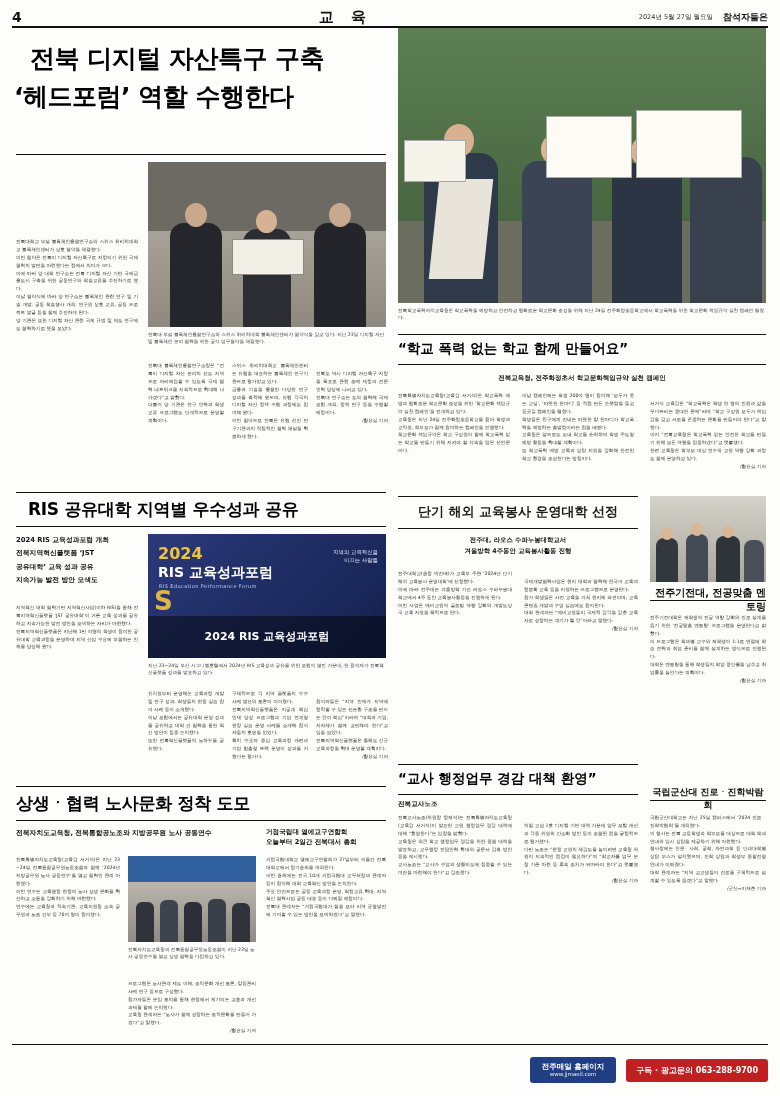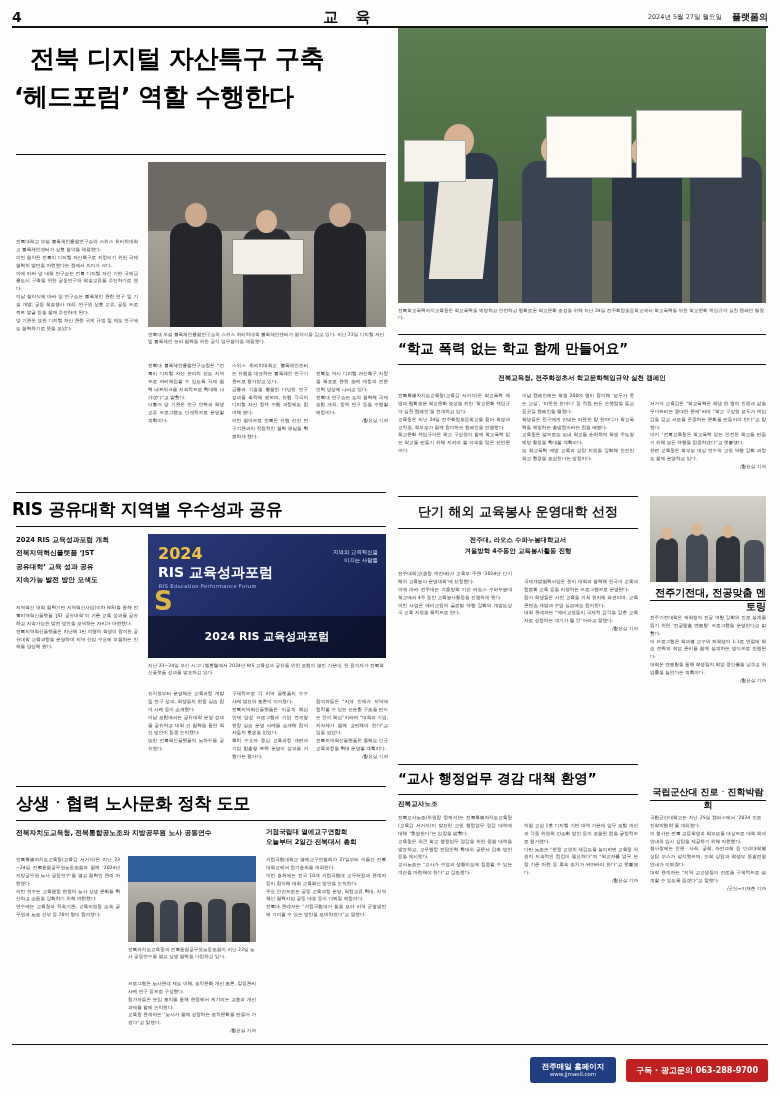--- a/index.html
+++ b/index.html
@@ -64,21 +64,21 @@
   #tr-head{position:absolute;left:398px;top:334px;width:368px;}
   #tr-sub{position:absolute;left:398px;top:374px;width:368px;text-align:center;font-size:6.5px;font-weight:bold;color:#111;}
   #tr-c1{position:absolute;left:398px;top:392px;width:112px;}
   #tr-c2{position:absolute;left:522px;top:392px;width:112px;}
   #tr-c3{position:absolute;left:650px;top:392px;width:116px;}
 
   
   .sechead{
     font-size:17px;font-weight:bold;color:#000;letter-spacing:-.3px;
   }
-  #ris-head{position:absolute;left:12px;top:498px;width:370px;}
+  #ris-head{position:absolute;left:28px;top:498px;width:370px;}
   #ris-rule-top{position:absolute;left:16px;top:492px;width:370px;height:1.4px;background:#111;}
   #ris-rule-bot{position:absolute;left:16px;top:526px;width:370px;height:1px;background:#111;}
   #ris-sub{position:absolute;left:16px;top:534px;width:120px;font-size:6.8px;line-height:1.95;font-weight:bold;color:#111;}
   #ris-photo{position:absolute;left:148px;top:534px;width:238px;height:124px;}
   #ris-cap{position:absolute;left:148px;top:662px;width:238px;}
   #ris-b1{position:absolute;left:16px;top:604px;width:122px;}
   #ris-b2{position:absolute;left:148px;top:690px;width:76px;}
   #ris-b3{position:absolute;left:232px;top:690px;width:76px;}
   #ris-b4{position:absolute;left:316px;top:690px;width:72px;}
 
@@ -134,21 +134,21 @@
 </style>
 </head>
 <body>
 
 <div class="page">
 
   <div class="masthead">
     <div class="pageno">4</div>
     <div class="section">교 육</div>
     <div class="date">2024년 5월 27일 월요일</div>
-    <div class="paper">플랫폼의</div>
+    <div class="paper">참석자들은</div>
   </div>
   <div class="rule" style="top:26px;"></div>
 
   <div id="lead-title">
     <div class="l1">전북 디지털 자산특구 구축</div>
     <div class="l2">‘헤드포럼’ 역할 수행한다</div>
   </div>
   <div class="title-rule"></div>
 
   <div id="lead-sub" style="white-space:pre-line;"></div>

